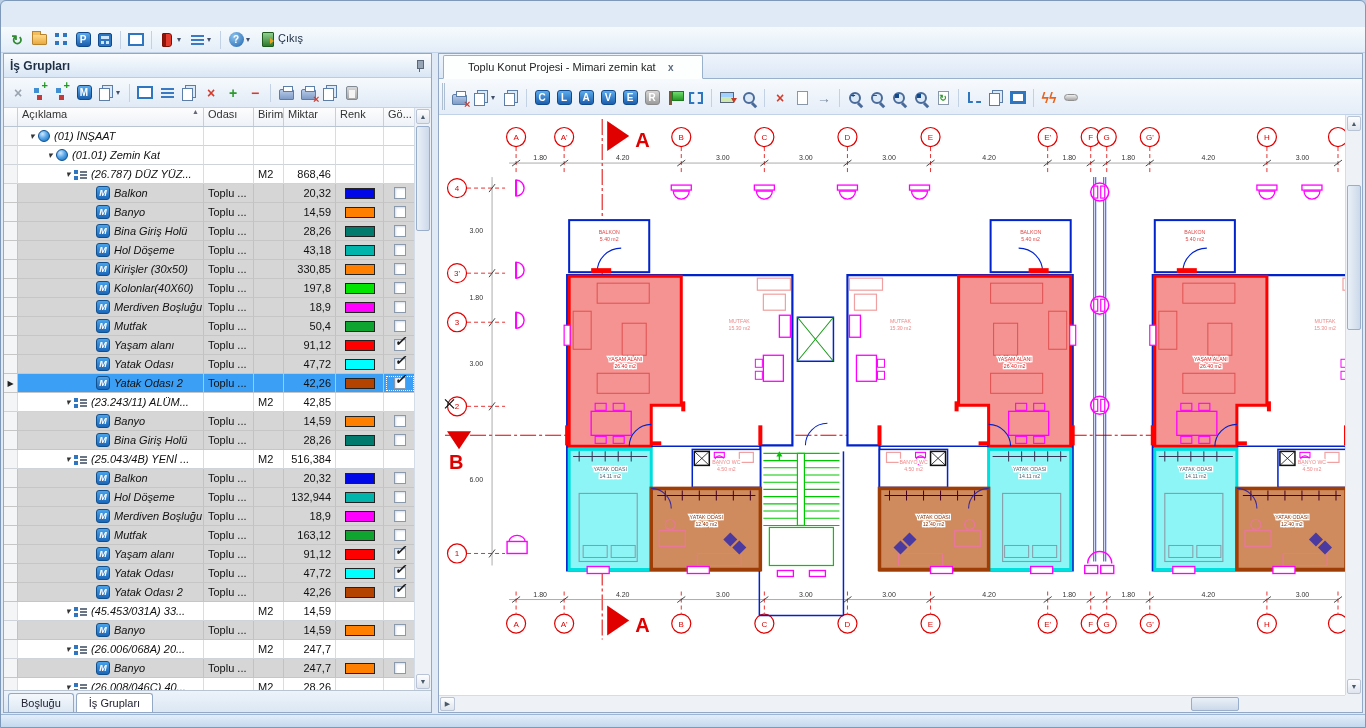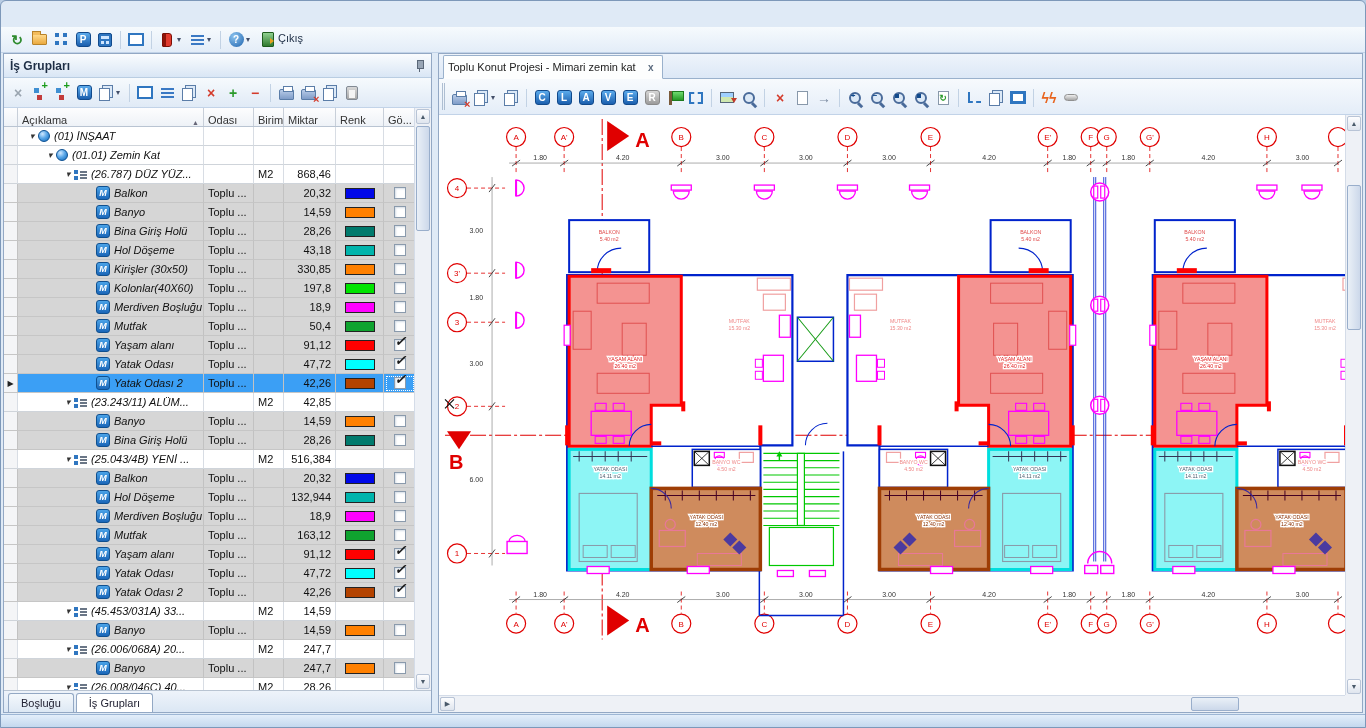--- a/index.html
+++ b/index.html
@@ -63,21 +63,21 @@
 
   
   .leftpanel{position:absolute;left:2px;top:52px;width:429px;bottom:14px;background:#fff;border:1px solid #93a8c4}
   .phead{height:24px;background:linear-gradient(#fafcfe,#d9e6f5);border-bottom:1px solid #b9cde2;display:flex;align-items:center;padding:0 6px;font-size:12px;font-weight:bold;color:#1e2e45}
   .pin{position:relative;width:10px;height:13px;margin-left:auto}
   .pin::before{content:"";position:absolute;top:1px;left:2px;width:5px;height:7px;background:#98a5b5;border:1px solid #5a6778}
   .pin::after{content:"";position:absolute;top:9px;left:4px;width:1px;height:4px;background:#5a6778}
   .ptool{height:30px;background:linear-gradient(#f6fafd,#e0eaf6);border-bottom:1px solid #c2d3e8;display:flex;align-items:center;padding:0 4px;gap:2px}
   .grid{position:absolute;left:0;top:54px;right:0;bottom:22px;overflow:hidden;background:#fff}
   .ghead{display:flex;height:19px;background:linear-gradient(#fdfdfe,#eef2f7);border-bottom:1px solid #b9c4d2;font-size:11px;color:#333}
-  .hc{border-right:1px solid #c8cfd9;display:flex;align-items:flex-end;padding:0 4px;height:100%}
+  .hc{border-right:1px solid #c8cfd9;display:flex;align-items:flex-start;padding:0 4px;height:100%}
   .gbody{position:absolute;left:0;top:19px;right:17px;bottom:0;overflow:hidden}
   .trow{display:flex;height:19px;font-size:11px;color:#111;background:#fff}
   .trow.leaf{background:#d6d6d6}
   .trow.sel{background:#3b9ff5}
   .c{flex:none;height:19px;border-right:1px solid #d8dde4;border-bottom:1px solid #cfd4da;display:flex;align-items:center;padding:0 4px;overflow:hidden;white-space:nowrap}
   .trow.leaf .c{border-right-color:#c2c2c2;border-bottom-color:#c6c6c6}
   .ind{width:14px;background:#f4f5f7;justify-content:center;font-size:8px;color:#222;padding:0}
   .trow.leaf .ind,.trow.sel .ind{background:#f4f5f7}
   .desc{width:186px;padding:0}
   .cz{width:50px}.bi{width:30px}.mi{width:52px;justify-content:flex-end}.re{width:48px;justify-content:center}.go{width:32px;justify-content:center}
@@ -101,21 +101,21 @@
   .sbb{position:absolute;left:1px;right:1px;height:15px;display:flex;align-items:center;justify-content:center;font-size:7px;color:#4a5a6a;background:linear-gradient(#fdfdfe,#dfe5ee);border:1px solid #b8c4d6;border-radius:2px}
   .sbt{position:absolute;left:1px;right:1px;background:linear-gradient(90deg,#eaf0f7,#ccd8ea);border:1px solid #99aecb;border-radius:2px}
   .hsb{position:absolute;left:0;right:17px;bottom:0;height:17px;background:#eef1f6;border-top:1px solid #d4dce8}
   .hsb .sbb{top:1px;bottom:1px;height:auto;width:15px}
   .hsb .sbt{top:1px;bottom:1px;background:linear-gradient(#eaf0f7,#ccd8ea)}
 
   
   .rightpanel{position:absolute;left:437px;top:52px;right:2px;bottom:14px;background:#fff;border:1px solid #93a8c4}
   .splitter{position:absolute;left:431px;top:52px;width:6px;bottom:14px;background:#dfeaf6}
   .dtabbar{height:25px;background:linear-gradient(#eef4fb,#dce8f6);border-bottom:1px solid #9ab1cc;display:flex;align-items:flex-end;padding:0 4px}
-  .dtab{height:24px;margin-bottom:-1px;padding:0 4px;display:flex;align-items:center;gap:8px;background:#fdfefe;border:1px solid #9ab1cc;border-bottom:1px solid #fdfefe;border-radius:2px 2px 0 0;font-size:11px;color:#222}
+  .dtab{height:24px;margin-bottom:-1px;padding:0 24px;display:flex;align-items:center;gap:8px;background:#fdfefe;border:1px solid #9ab1cc;border-bottom:1px solid #fdfefe;border-radius:2px 2px 0 0;font-size:11px;color:#222}
   .dtabx{width:14px;height:14px;display:flex;align-items:center;justify-content:center;font-size:10px;font-weight:bold;color:#5a6a7e;border:1px solid transparent;border-radius:2px}
   .dtool{height:36px;background:linear-gradient(#f7fafd,#e4edf8);border-bottom:1px solid #c2d3e8;display:flex;align-items:center;padding:2px 4px 0 10px;gap:2px;position:relative}
   .grip{position:absolute;left:3px;top:4px;bottom:4px;width:3px;border-left:1px solid #aebed2;border-right:1px solid #aebed2}
   .canvaswrap{position:absolute;left:0;top:61px;right:0;bottom:0;background:#fff}
   .canvaswrap svg{position:absolute;left:0;top:0;width:calc(100% - 17px);height:calc(100% - 17px);display:block}
   .sbcorner{position:absolute;right:0;bottom:0;width:17px;height:17px;background:#eef1f6}
 
   .statusbar{position:absolute;left:0;right:0;bottom:0;height:13px;background:linear-gradient(#e3eefa,#c4d8ee);border-top:1px solid #9db6d4}
   svg text{font-family:"Liberation Sans",sans-serif}
 </style>

